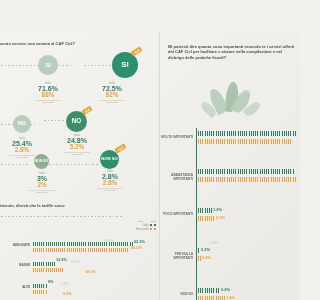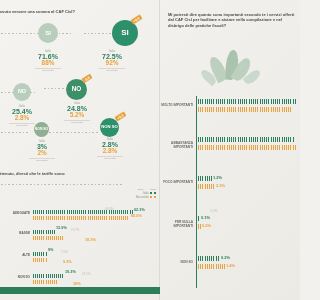--- a/index.html
+++ b/index.html
@@ -2,21 +2,21 @@
 <html><head>
 <meta charset="utf-8">
 <style>
   html,body{margin:0;padding:0;}
   body{
     width:300px;height:300px;overflow:hidden;
     font-family:"Liberation Sans",sans-serif;
     background:#f2f1ed;
     position:relative;
   }
-  .page{position:absolute;inset:0;background:linear-gradient(135deg,#f4f3ef 0%,#efeeea 55%,#eceae5 100%);}
+  .page{position:absolute;inset:0;background:linear-gradient(135deg,#f4f3ef 0%,#efeeea 55%,#eceae5 100%);margin-top:32px;}
   .panel-left{position:absolute;left:0;top:0;width:160px;height:300px;}
   .panel-right{position:absolute;left:160px;top:0;width:140px;height:300px;}
   .divider{position:absolute;left:159px;top:0;width:1px;height:300px;background:#dcdad4;}
 
   
   .q-title{
     font-size:4.0px;line-height:1.35;color:#4a4a46;font-weight:bold;
     letter-spacing:.02px;
   }
   #q1-title{position:absolute;left:-30px;top:9px;width:190px;}

